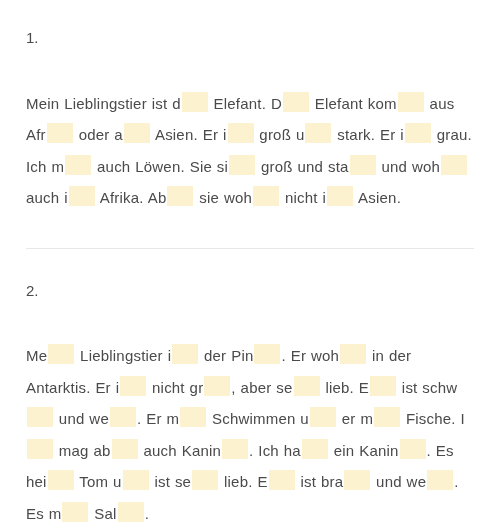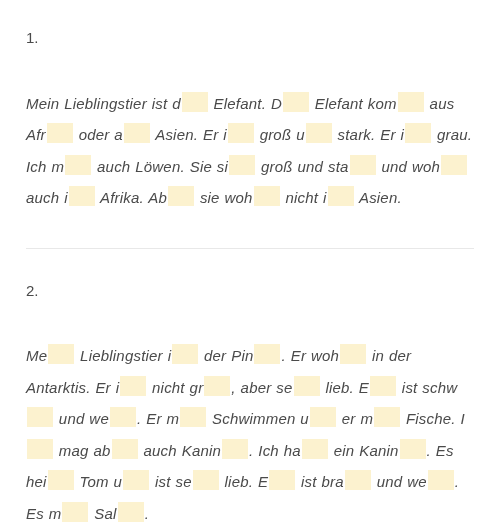--- a/index.html
+++ b/index.html
@@ -14,21 +14,20 @@
     line-height: 2.1;
   }
   .q-number {
     font-size: 15px;
     color: #4a4a4a;
     margin-bottom: 34px;
   }
   .passage {
     word-spacing: 0.5px;
     letter-spacing: 0.2px;
-    font-style: italic;
   }
   .blank {
     display: inline-block;
     width: 26px;
     height: 20px;
     background: #fcf2cf;
     vertical-align: -3px;
     margin: 0 1px;
   }
   .divider {

